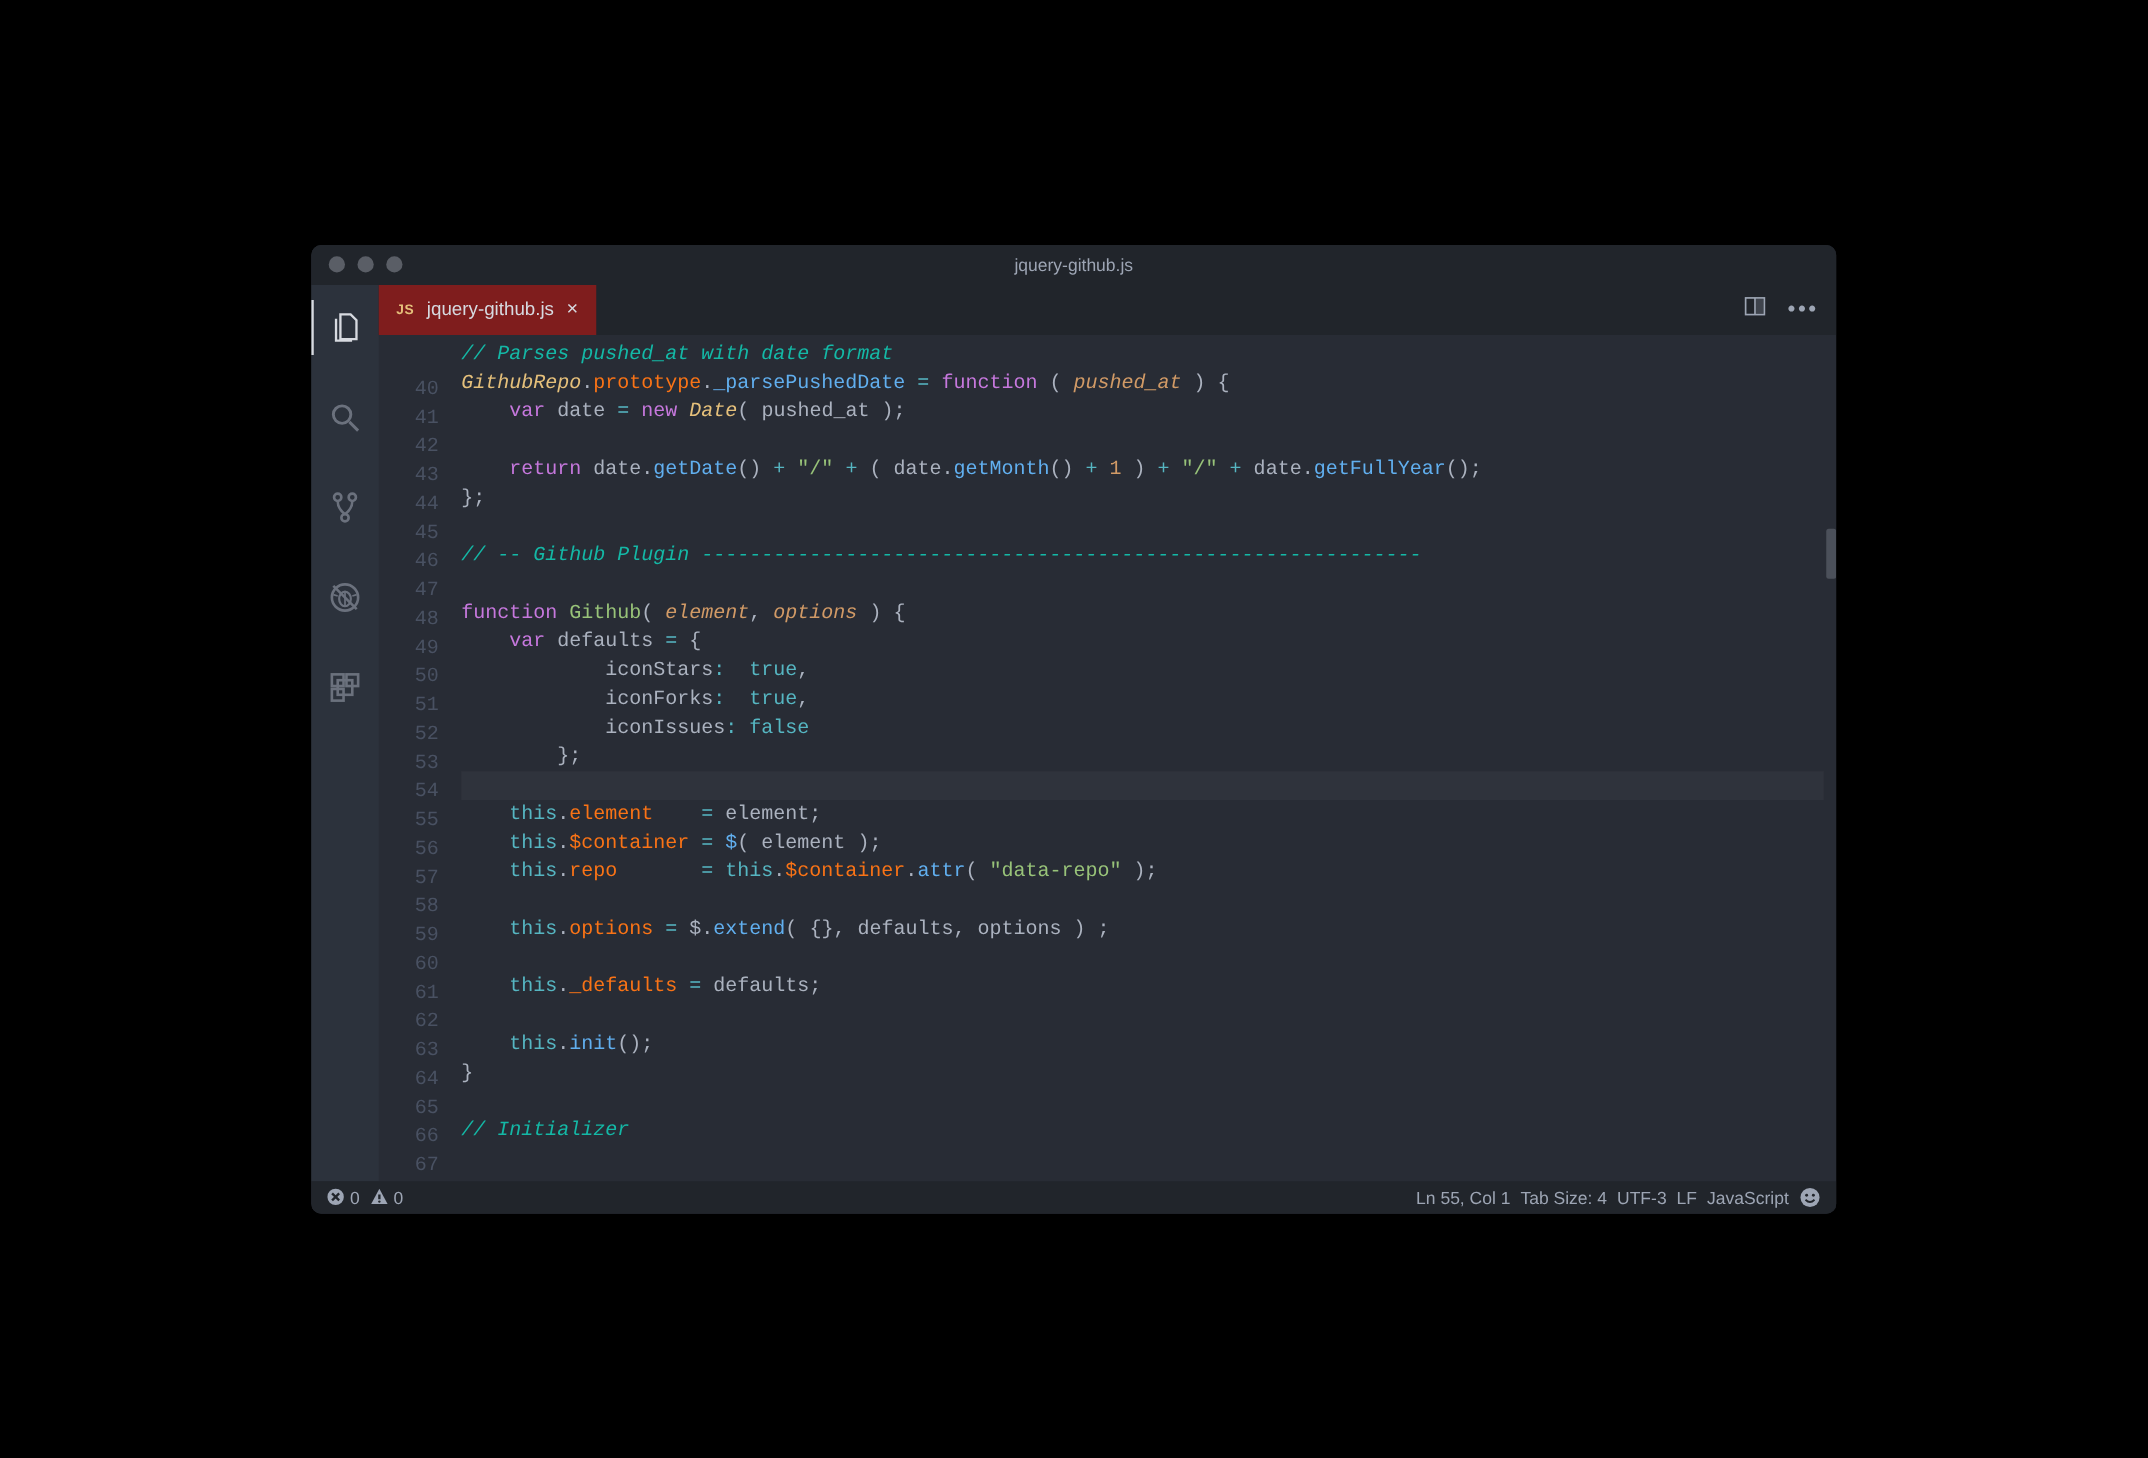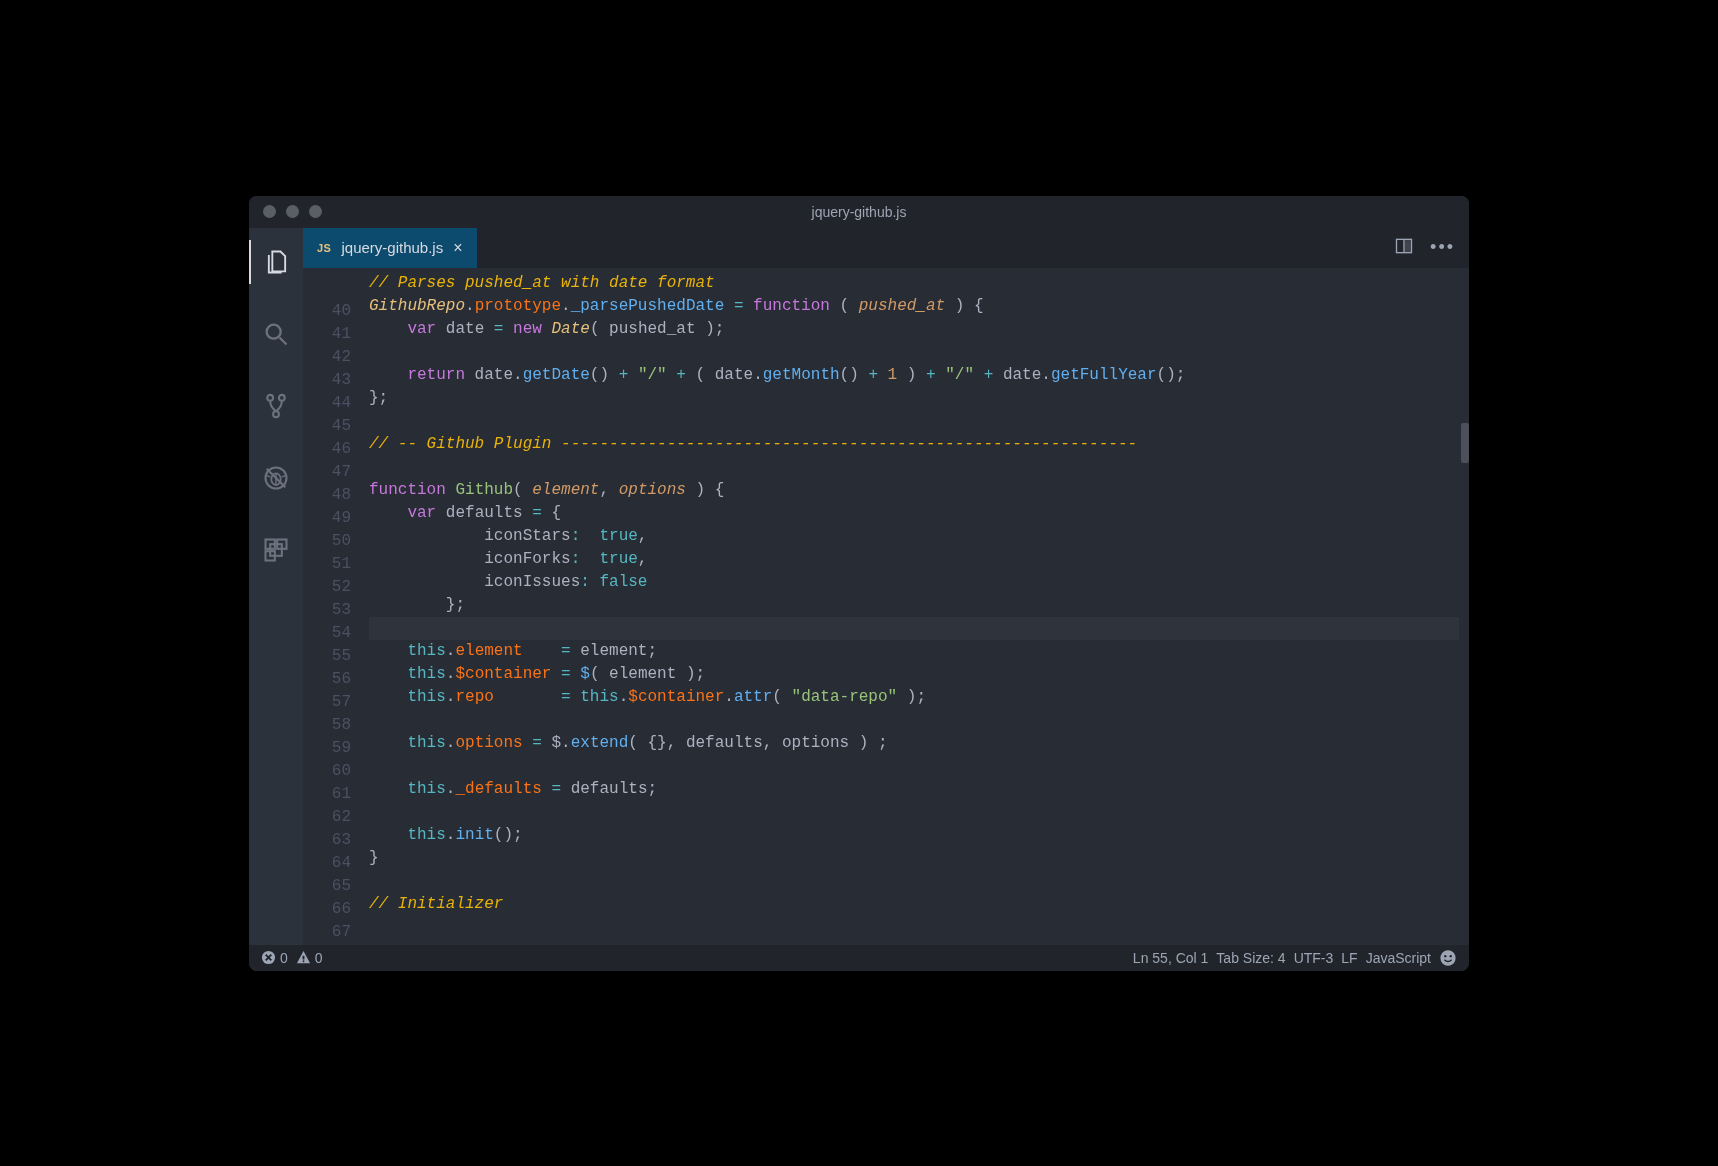--- a/index.html
+++ b/index.html
@@ -85,21 +85,21 @@
   .tabbar {
     height: 40px;
     background: #21252b;
     display: flex;
     align-items: stretch;
   }
   .tab {
     display: flex;
     align-items: center;
     padding: 0 14px;
-    background: #0c4a6e;
+    background: #7f1d1d;
     color: #d7dae0;
     gap: 10px;
     font-size: 15px;
     cursor: pointer;
     text-align: center;
   }
   .tab .js-badge {
     color: #e5c07b;
     font-size: 11px;
     font-weight: 700;
@@ -150,21 +150,21 @@
   }
   .line { height: 23px; }
   .hl-line {
     position: absolute;
     left: 0;
     right: 0;
     height: 23px;
     background: rgba(255,255,255,0.035);
     pointer-events: none;
   }
-  .tok-comment { color: #eab308; font-style: italic; font-family: Liberation Mono, monospace; }
+  .tok-comment { color: #14b8a6; font-style: italic; font-family: Liberation Mono, monospace; }
   .tok-keyword { color: #c678dd; }
   .tok-type    { color: #e5c07b; font-style: italic; font-family: Liberation Mono, monospace; }
   .tok-class   { color: #56b6c2; }
   .tok-prop    { color: #f97316; }
   .tok-func    { color: #61afef; }
   .tok-param   { color: #d19a66; font-style: italic; }
   .tok-number  { color: #d19a66; }
   .tok-string  { color: #98c379; }
   .tok-const   { color: #56b6c2; }
   .tok-punc    { color: #abb2bf; }

